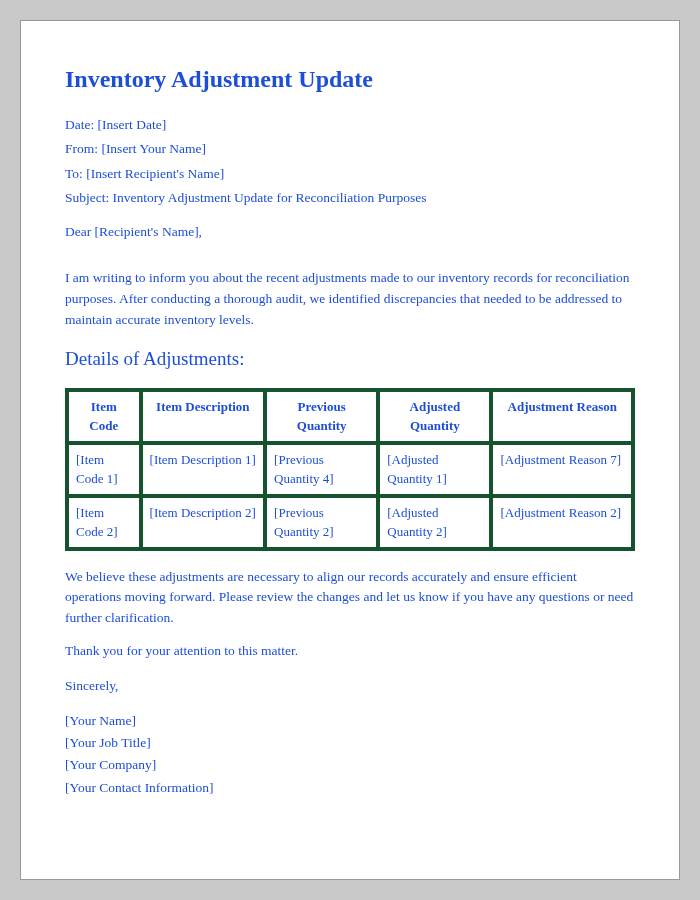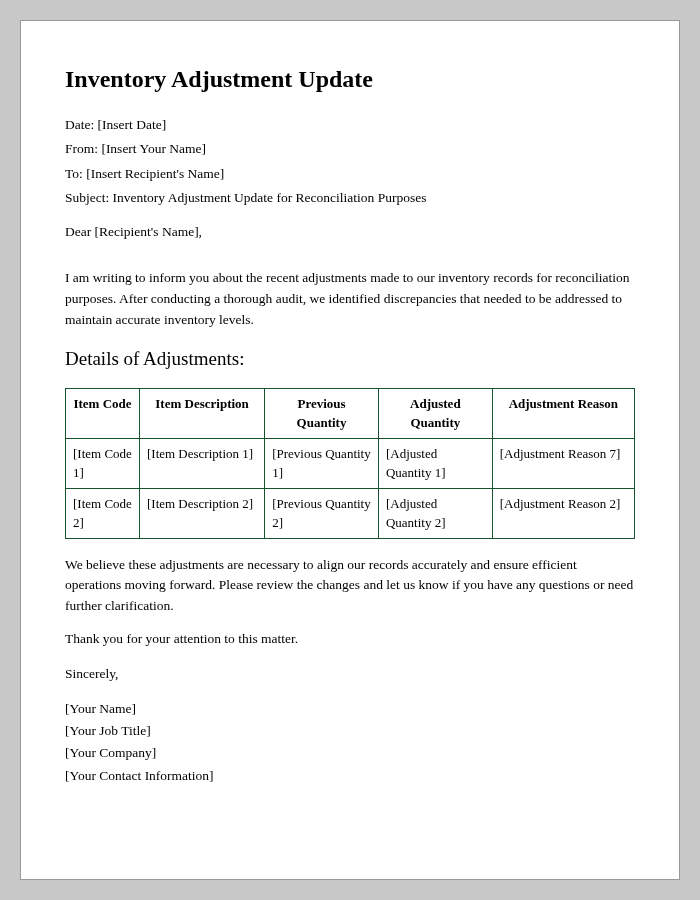--- a/index.html
+++ b/index.html
@@ -18,21 +18,21 @@
     }
 
     .page {
       width: 660px;
       min-height: 860px;
       background: #ffffff;
       border: 1px solid #999;
       padding: 40px 44px;
       font-size: 13.5px;
       line-height: 1.5;
-      color: #000000;
+      color: #1d4ed8;
     }
 
     .doc-title {
       font-size: 24px;
       font-weight: bold;
       margin-bottom: 18px;
       font-family: "Times New Roman", Times, serif;
     }
 
     .meta-line {
@@ -66,21 +66,21 @@
 
     .adj-table {
       width: 100%;
       border-collapse: collapse;
       margin-bottom: 16px;
       font-size: 13px;
     }
 
     .adj-table th,
     .adj-table td {
-      border: 1px solid #14532d;
+      border: 4px solid #14532d;
       padding: 5px 7px;
       vertical-align: top;
     }
 
     .adj-table th {
       font-weight: bold;
       text-align: center;
       background: #fff;
     }
 
@@ -141,21 +141,21 @@
         <th class="col-item-desc">Item Description</th>
         <th class="col-prev-qty">Previous Quantity</th>
         <th class="col-adj-qty">Adjusted Quantity</th>
         <th class="col-adj-reason">Adjustment Reason</th>
       </tr>
     </thead>
     <tbody id="table-body">
     <tr>
           <td>[Item Code 1]</td>
           <td>[Item Description 1]</td>
-          <td>[Previous Quantity 1]</td>
+          <td>[Previous Quantity 4]</td>
           <td>[Adjusted Quantity 1]</td>
           <td>[Adjustment Reason 7]</td>
         </tr>
         <tr>
           <td>[Item Code 2]</td>
           <td>[Item Description 2]</td>
           <td>[Previous Quantity 2]</td>
           <td>[Adjusted Quantity 2]</td>
           <td>[Adjustment Reason 2]</td>
         </tr>

